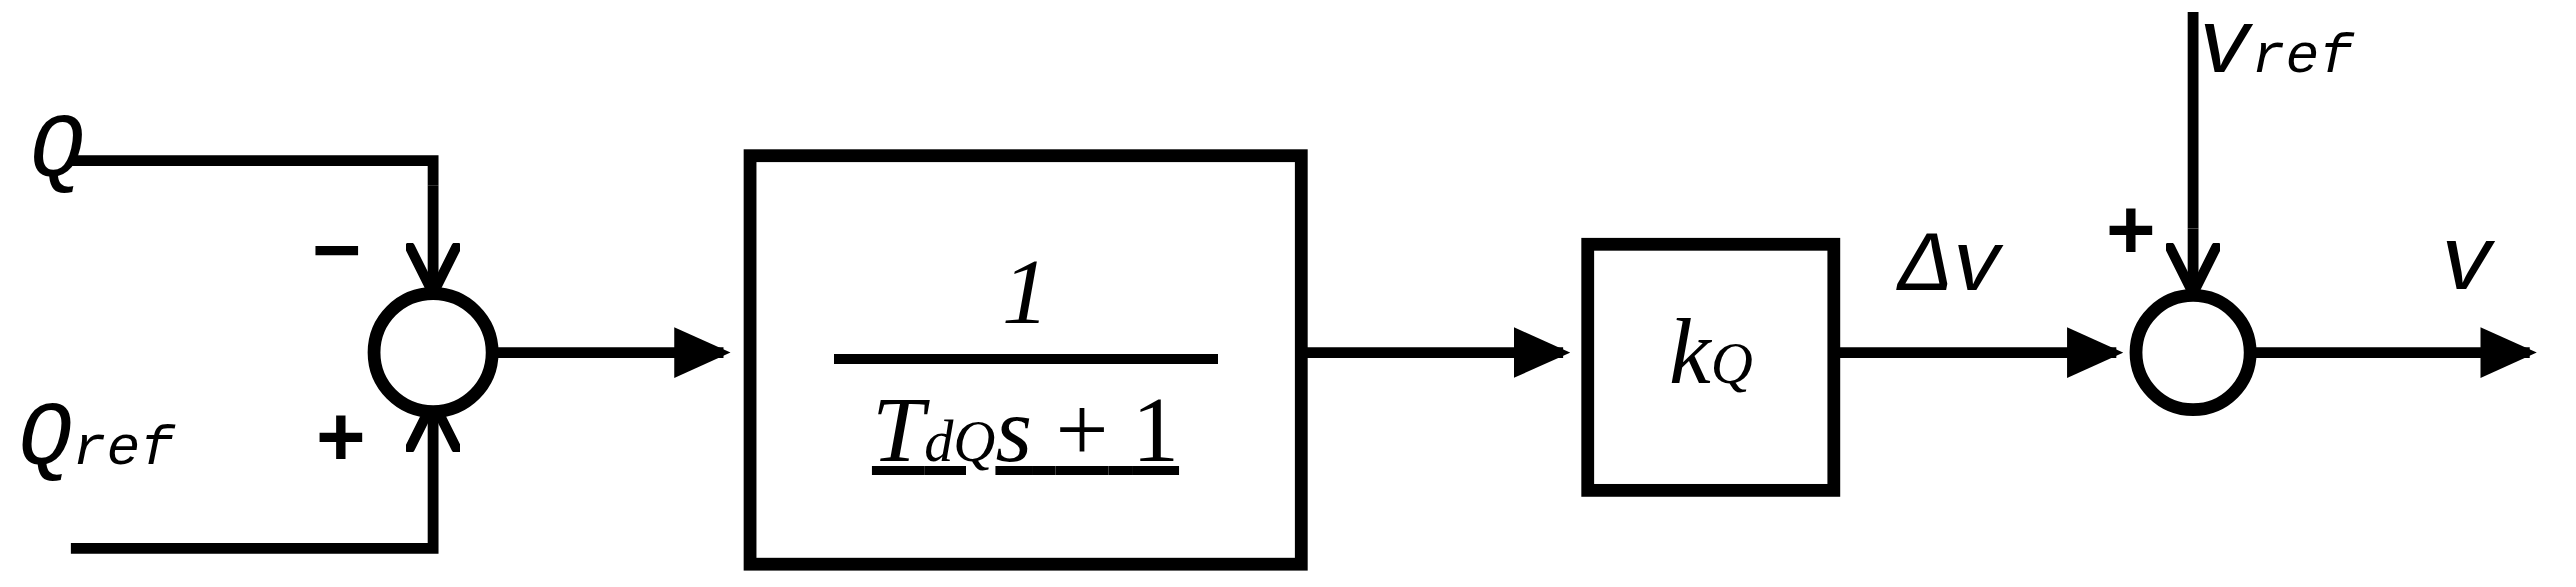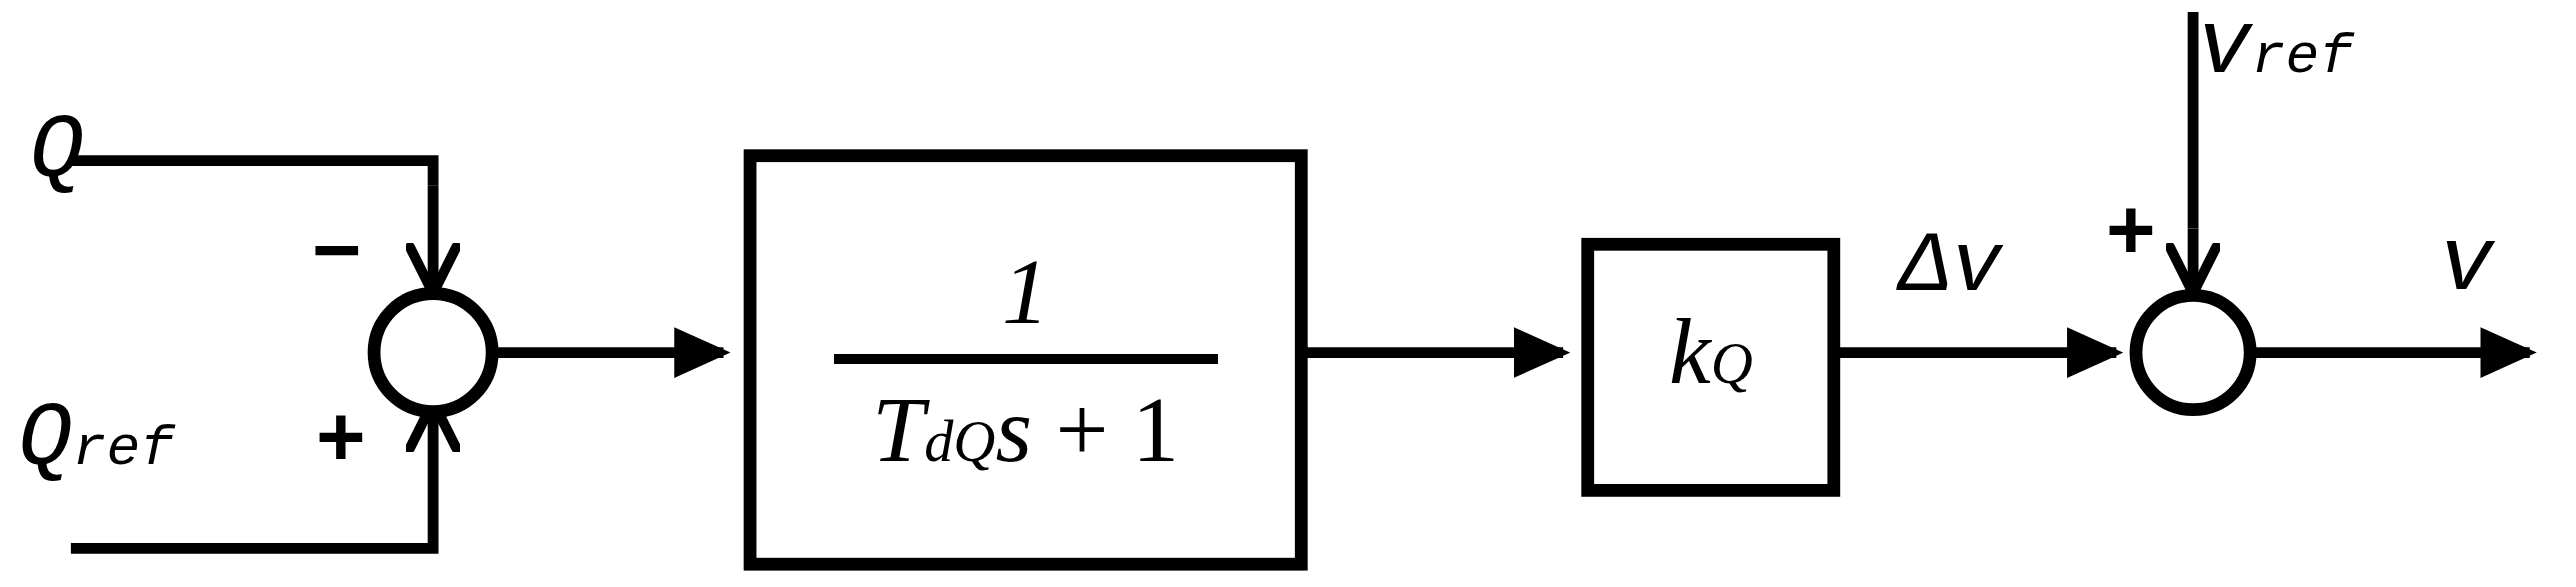--- a/index.html
+++ b/index.html
@@ -87,20 +87,21 @@
     height: 10.8px;
     background: #000000;
   }
   #tf-denominator {
     font-size: 94px;
     font-style: italic;
     color: #000;
     line-height: 1;
     padding-top: 17.7px;
     white-space: nowrap;
+    text-decoration: underline;
   }
 
   
   #gain-block-content {
     position: absolute;
     left: 1588px;
     top: 228px;
     width: 246px;
     height: 246px;
     display: flex;

